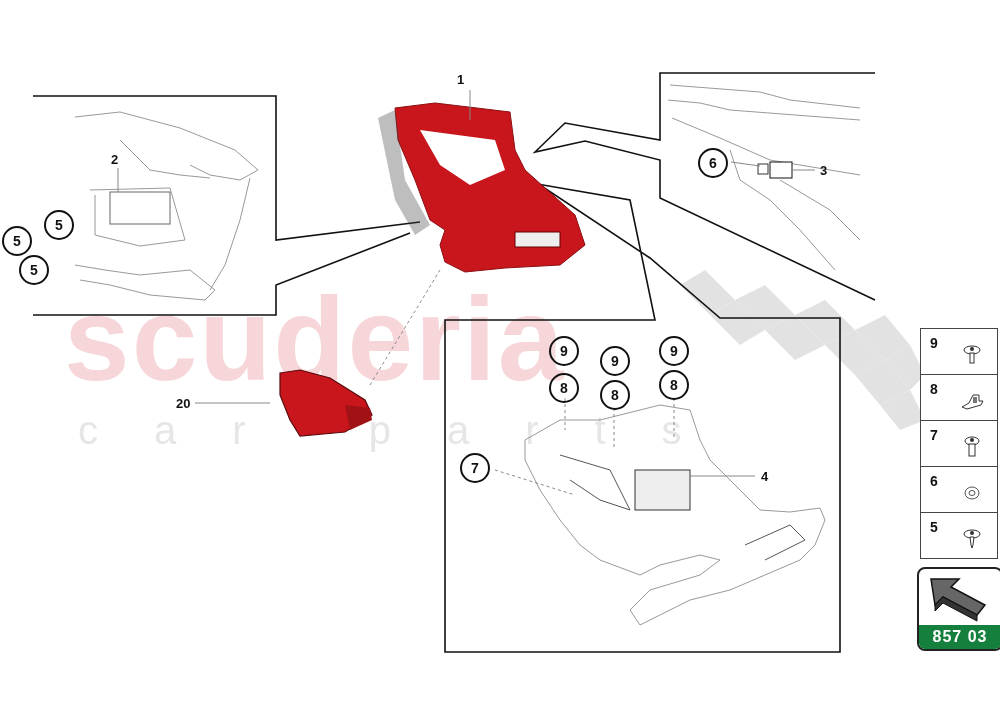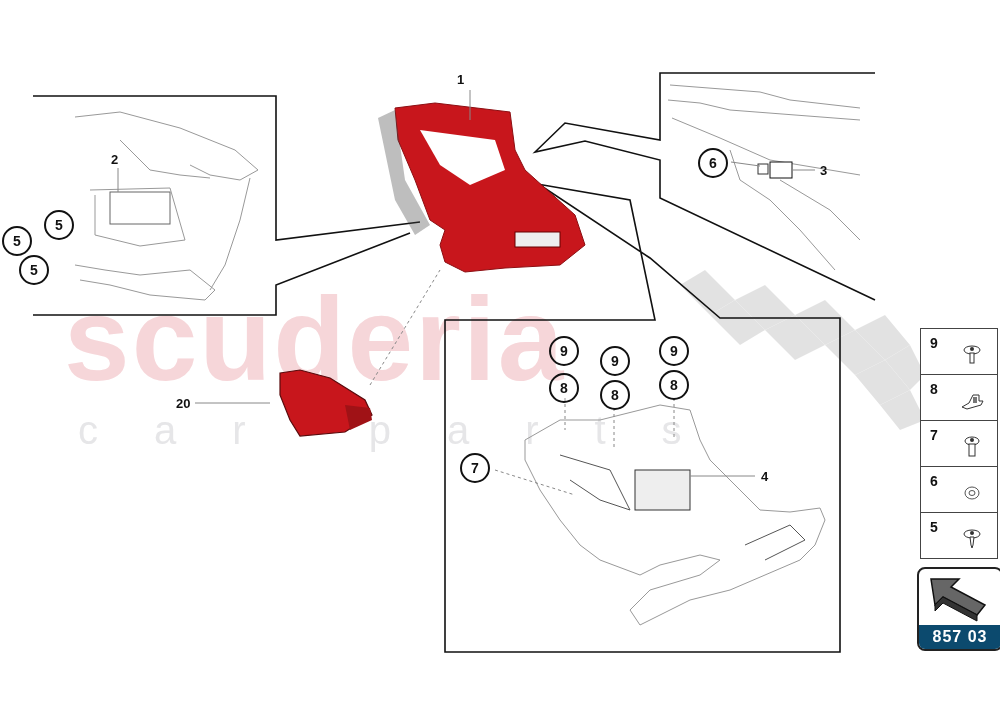--- a/index.html
+++ b/index.html
@@ -8,21 +8,21 @@
   #wm-bottom { position:absolute; left:78px; top:410px; font-size:40px; color:#e6e6e8; letter-spacing:56px; line-height:1; z-index:0; }
   svg#diagram { position:absolute; left:0; top:0; z-index:1; }
   .callout { position:absolute; width:30px; height:30px; border:2px solid #111; border-radius:50%; background:rgba(255,255,255,0.15); display:flex; align-items:center; justify-content:center; font-weight:bold; font-size:14px; color:#111; z-index:3; box-sizing:border-box; }
   .label { position:absolute; font-weight:bold; font-size:13px; color:#111; z-index:3; }
   #legend { position:absolute; left:920px; top:328px; width:78px; z-index:3; }
   .legend-cell { position:relative; height:45px; border:1px solid #444; border-bottom:none; background:#fff; }
   .legend-cell:last-child { border-bottom:1px solid #444; }
   .legend-num { position:absolute; left:9px; top:6px; font-weight:bold; font-size:14px; color:#111; }
   .legend-icon { position:absolute; left:38px; top:12px; width:26px; height:26px; }
   #ref-box { position:absolute; left:917px; top:567px; width:82px; height:80px; border:2px solid #222; border-radius:8px; background:#fff; overflow:hidden; z-index:3; }
-  #ref-code { position:absolute; left:0; bottom:0; width:100%; height:24px; background:#0c4a6e; color:#fff; font-size:16px; font-weight:bold; text-align:center; line-height:24px; letter-spacing:1px; }
+  #ref-code { position:absolute; left:0; bottom:0; width:100%; height:24px; background:#15803d; color:#fff; font-size:16px; font-weight:bold; text-align:center; line-height:24px; letter-spacing:1px; }
 </style>
 </head>
 <body>
 
 <div id="wm-top">scuderia</div>
 <div id="wm-bottom">car parts</div>
 
 <svg id="diagram" width="1000" height="727" viewBox="0 0 1000 727">
 
   <g fill="#d9d9d9" opacity="0.75">

